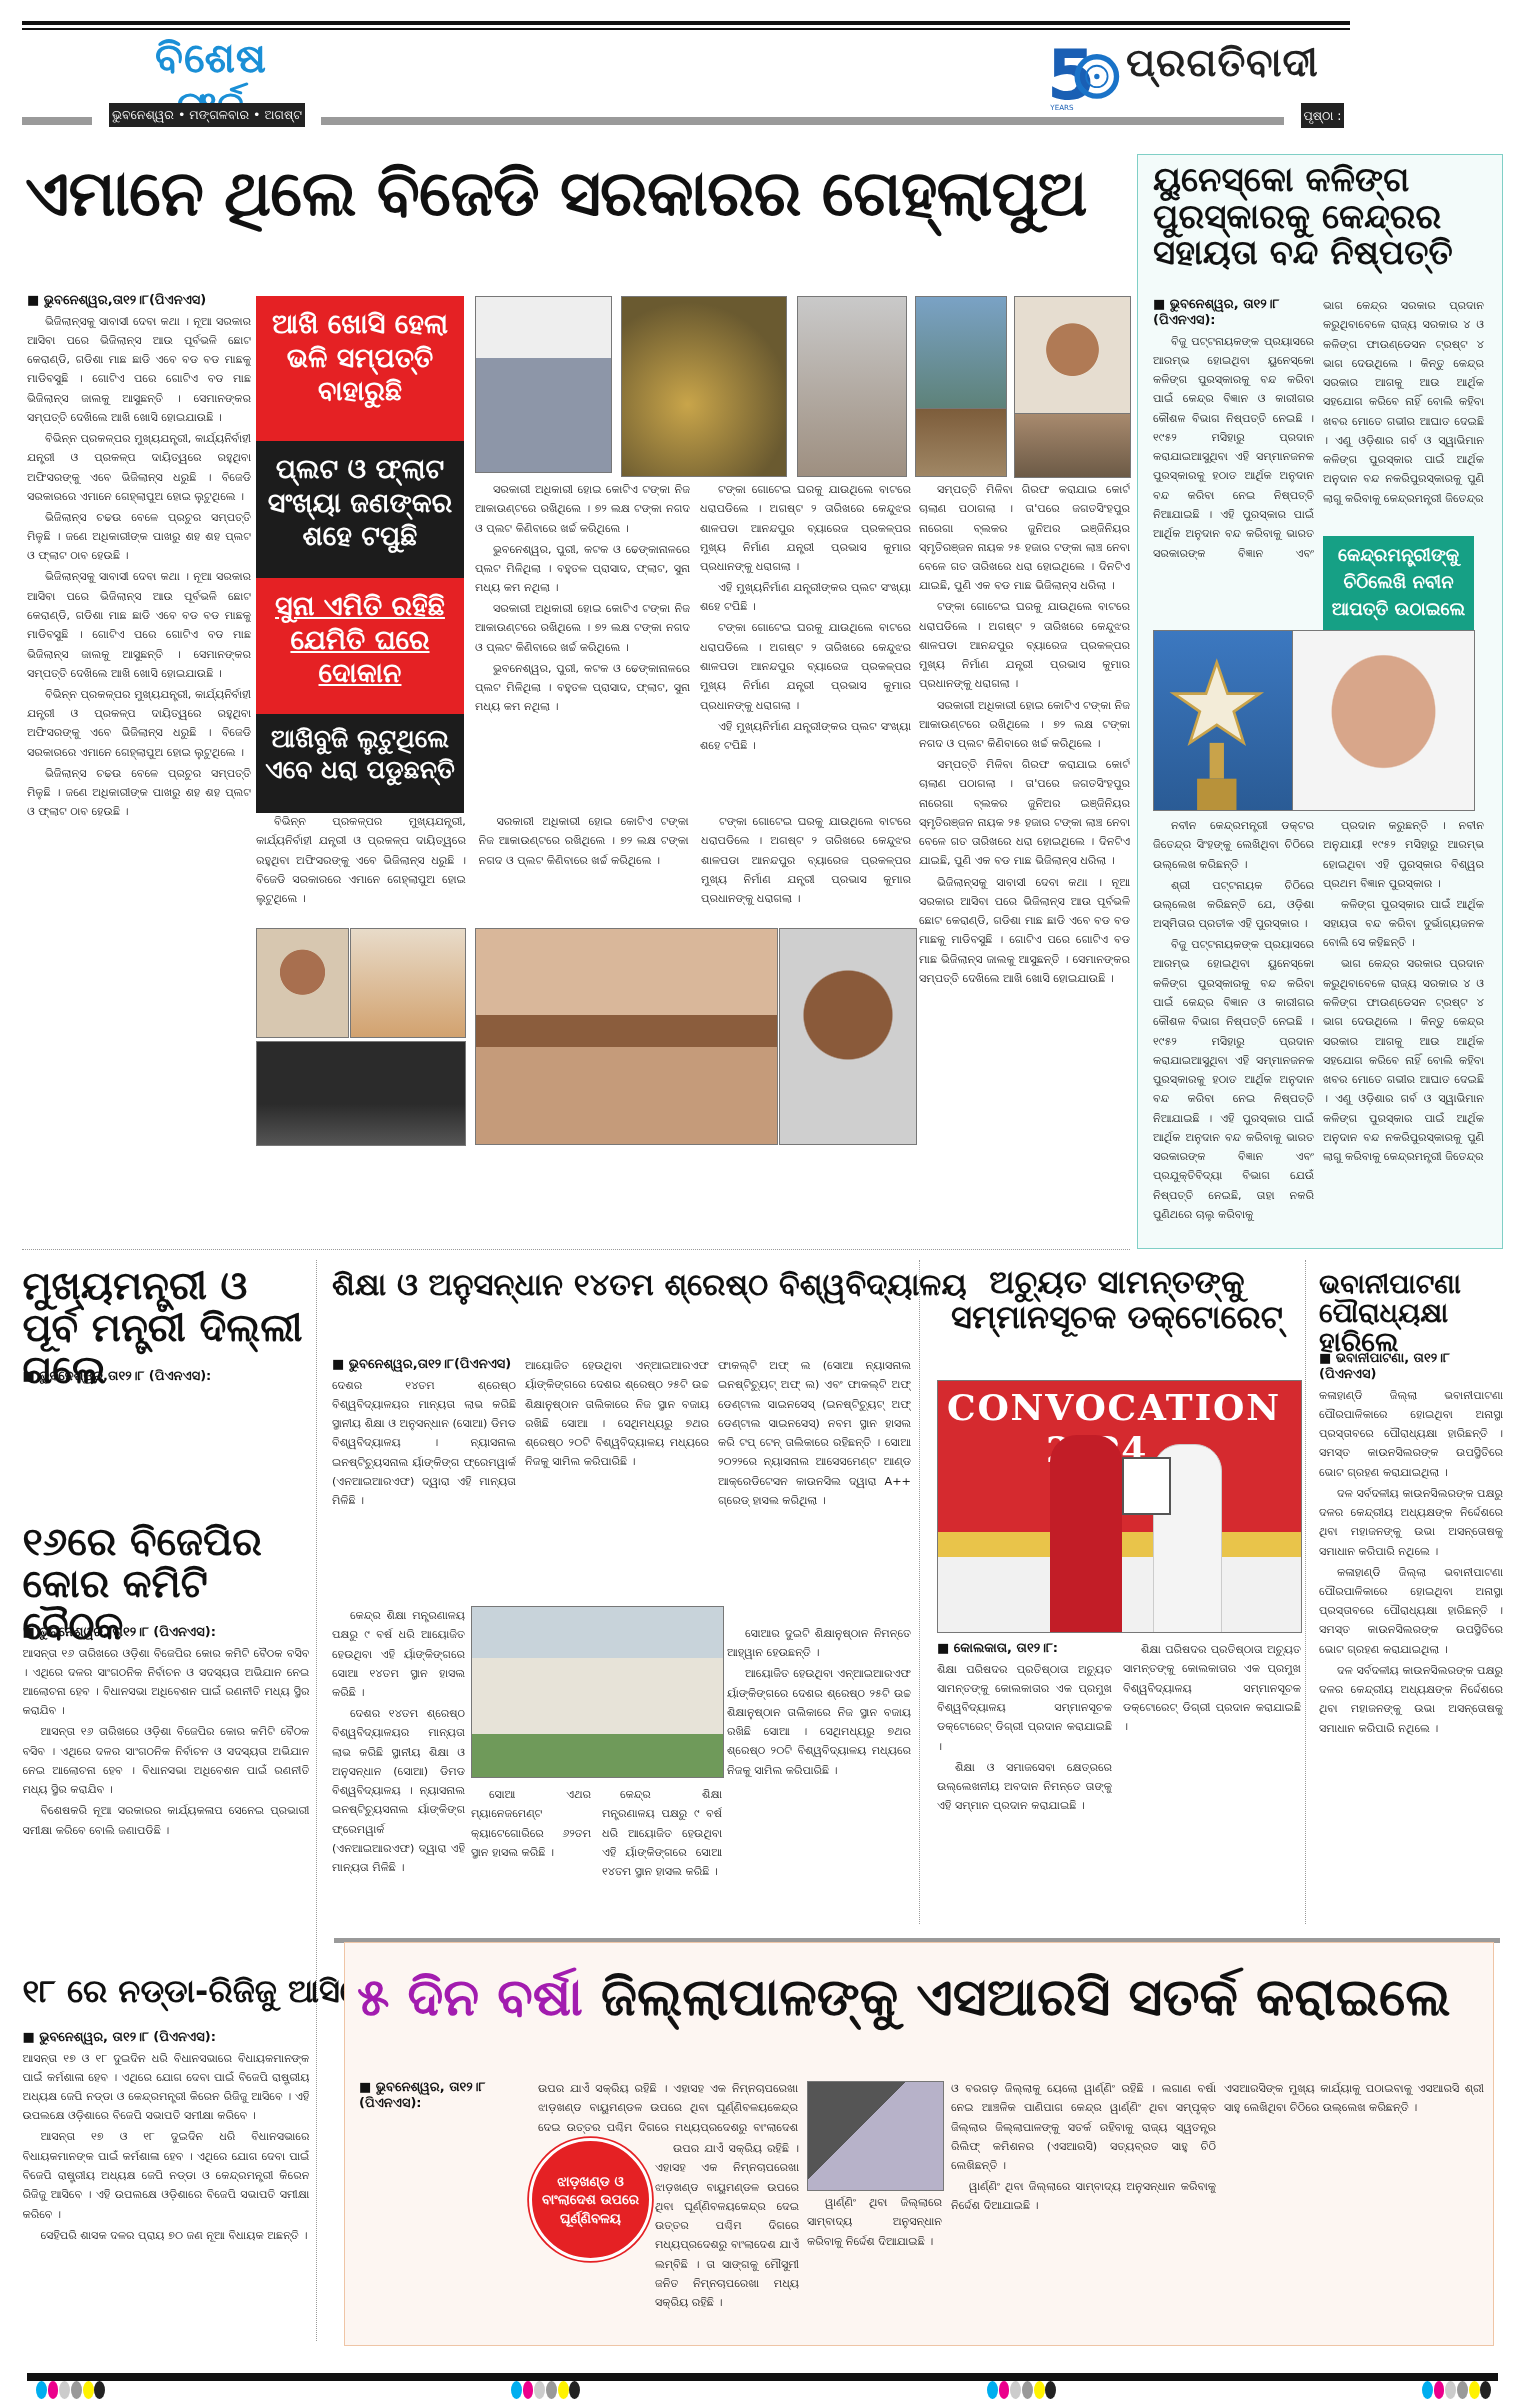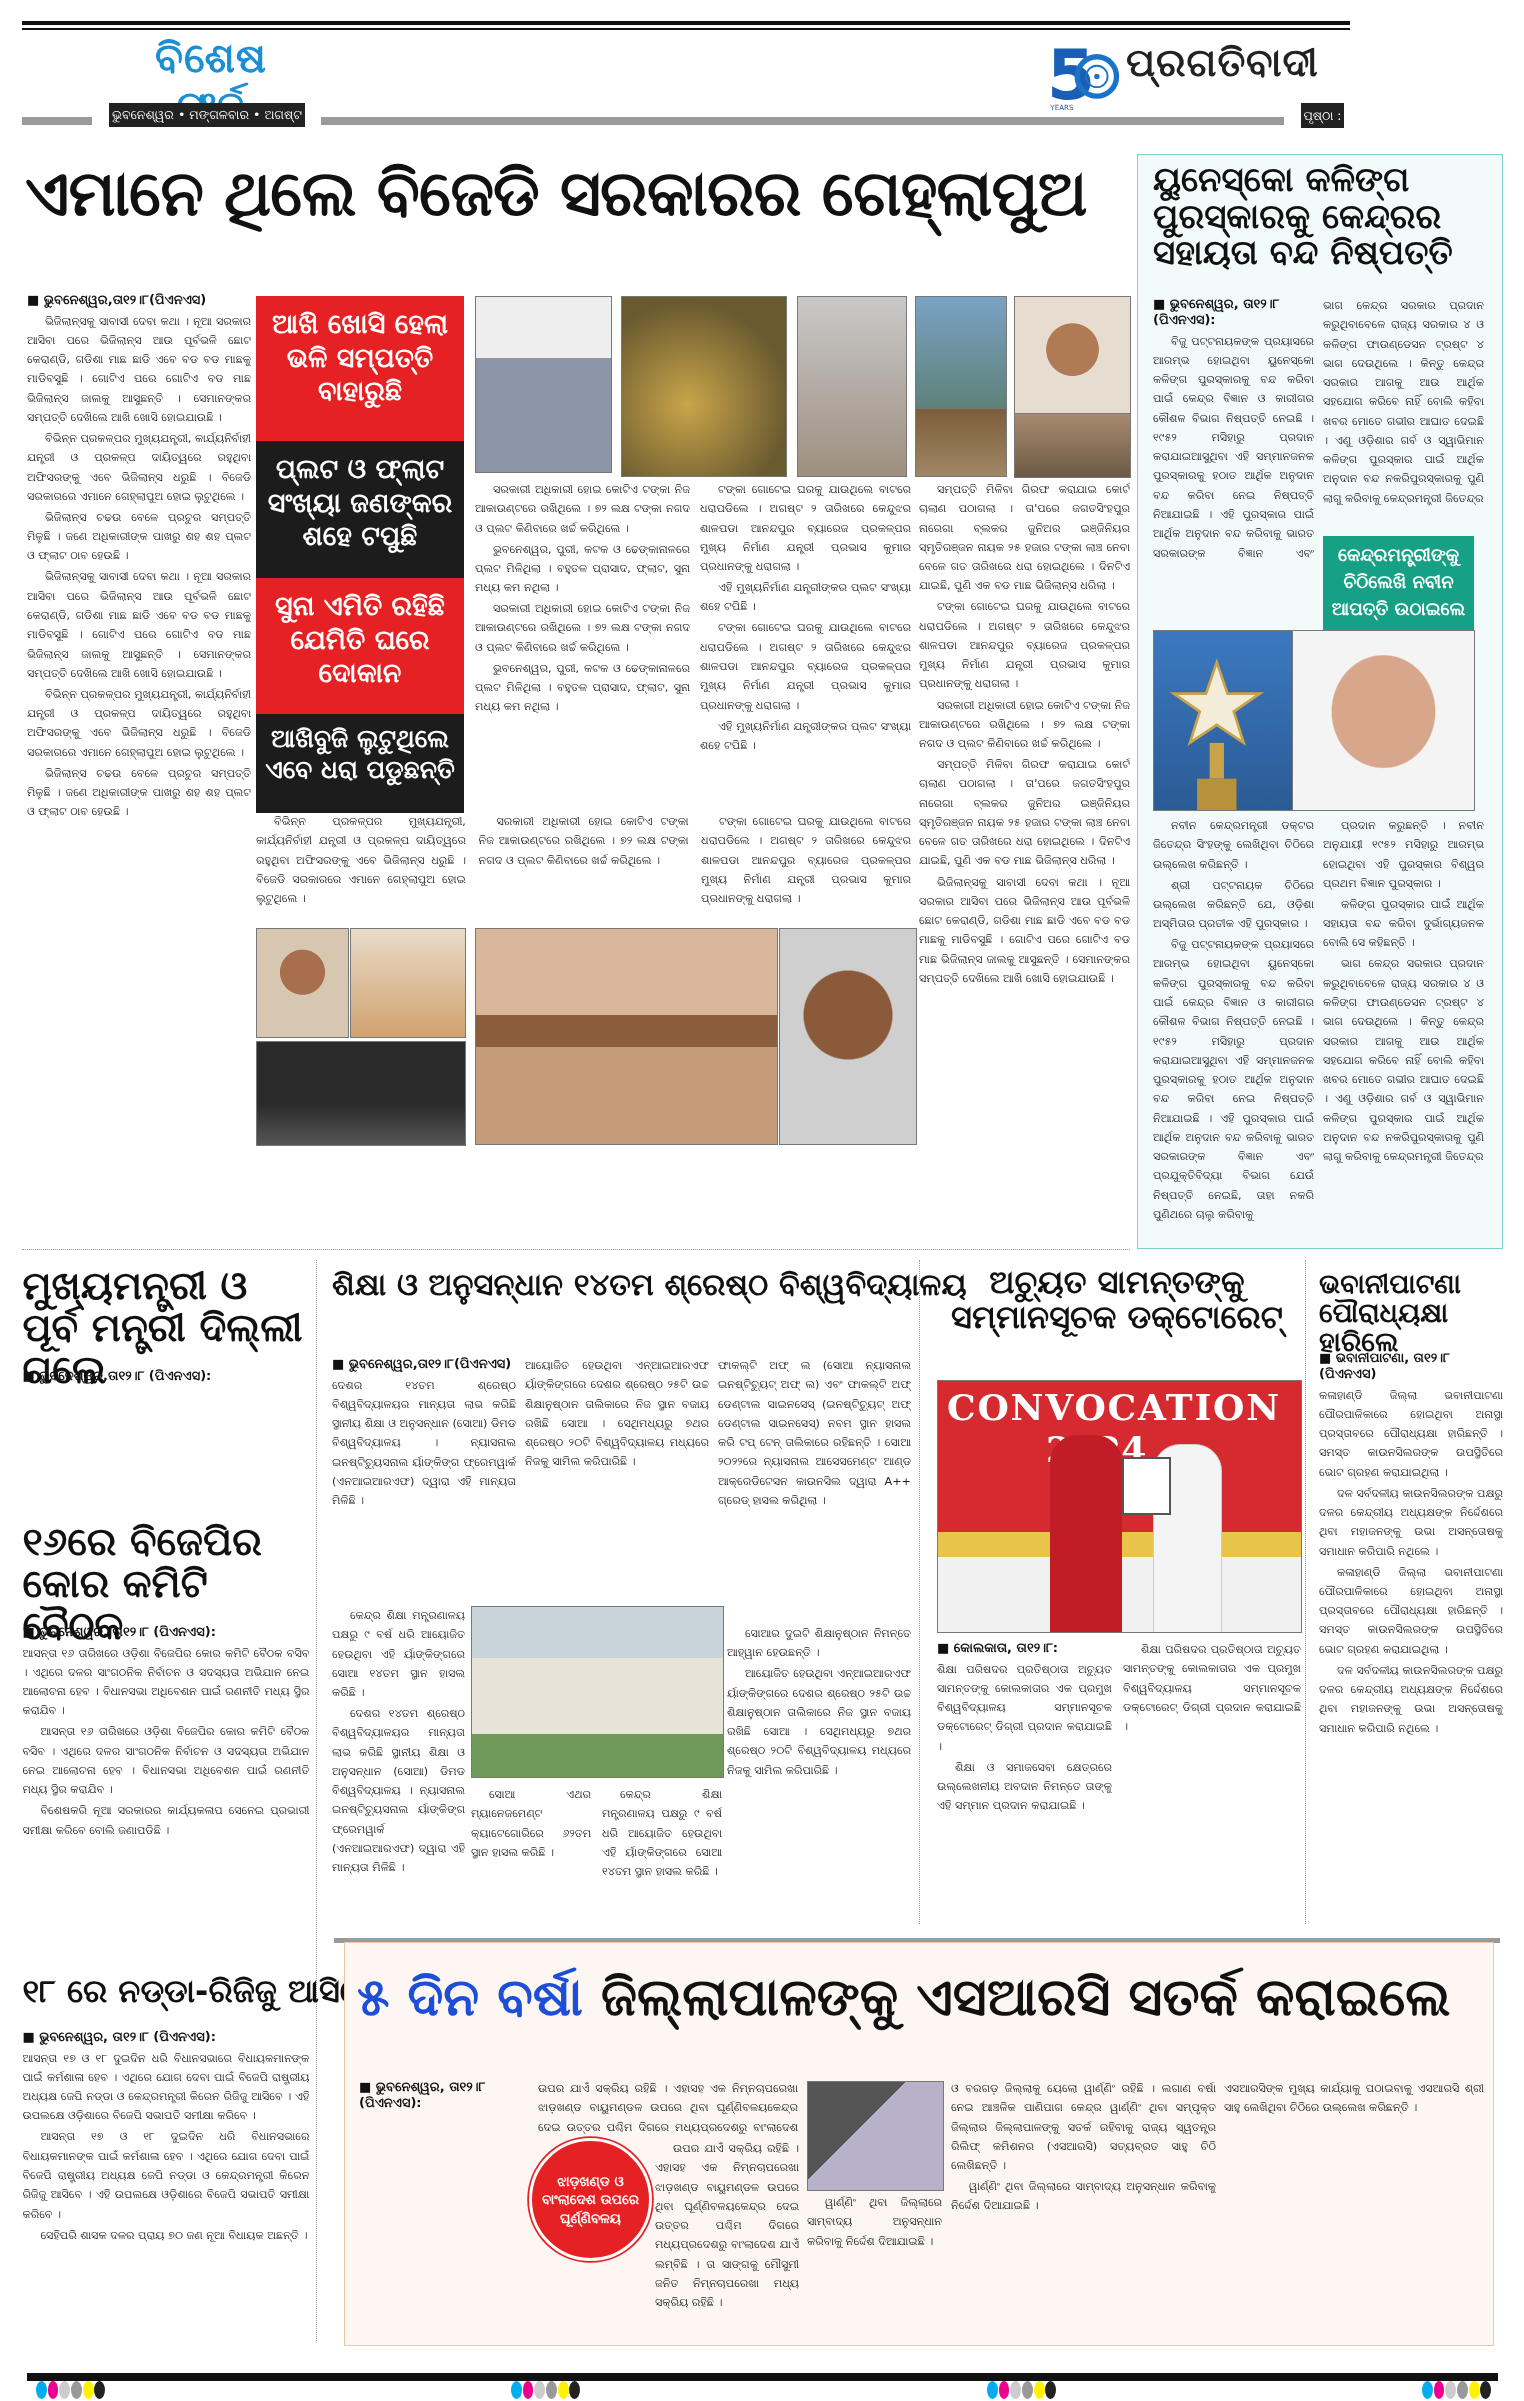--- a/index.html
+++ b/index.html
@@ -70,21 +70,21 @@
     <p>ବିଭିନ୍ନ ପ୍ରକଳ୍ପର ମୁଖ୍ୟଯନ୍ତ୍ରୀ, କାର୍ଯ୍ୟନିର୍ବାହୀ ଯନ୍ତ୍ରୀ ଓ ପ୍ରକଳ୍ପ ଦାୟିତ୍ୱରେ ରହୁଥିବା ଅଫିସରଙ୍କୁ ଏବେ ଭିଜିଲାନ୍ସ ଧରୁଛି । ବିଜେଡି ସରକାରରେ ଏମାନେ ଗେହ୍ଲାପୁଅ ହୋଇ ଲୁଟୁଥିଲେ ।</p>
     <p>ଭିଜିଲାନ୍ସ ଚଢଉ ବେଳେ ପ୍ରଚୁର ସମ୍ପତ୍ତି ମିଳୁଛି । ଜଣେ ଅଧିକାରୀଙ୍କ ପାଖରୁ ଶହ ଶହ ପ୍ଲଟ ଓ ଫ୍ଲାଟ ଠାବ ହେଉଛି ।</p>
     <p>ଭିଜିଲାନ୍ସକୁ ସାବାସୀ ଦେବା କଥା । ନୂଆ ସରକାର ଆସିବା ପରେ ଭିଜିଲାନ୍ସ ଆଉ ପୂର୍ବଭଳି ଛୋଟ କେରାଣ୍ଡି, ଗଡିଶା ମାଛ ଛାଡି ଏବେ ବଡ ବଡ ମାଛକୁ ମାଡିବସୁଛି । ଗୋଟିଏ ପରେ ଗୋଟିଏ ବଡ ମାଛ ଭିଜିଲାନ୍ସ ଜାଲକୁ ଆସୁଛନ୍ତି । ସେମାନଙ୍କର ସମ୍ପତ୍ତି ଦେଖିଲେ ଆଖି ଖୋସି ହୋଇଯାଉଛି ।</p>
     <p>ବିଭିନ୍ନ ପ୍ରକଳ୍ପର ମୁଖ୍ୟଯନ୍ତ୍ରୀ, କାର୍ଯ୍ୟନିର୍ବାହୀ ଯନ୍ତ୍ରୀ ଓ ପ୍ରକଳ୍ପ ଦାୟିତ୍ୱରେ ରହୁଥିବା ଅଫିସରଙ୍କୁ ଏବେ ଭିଜିଲାନ୍ସ ଧରୁଛି । ବିଜେଡି ସରକାରରେ ଏମାନେ ଗେହ୍ଲାପୁଅ ହୋଇ ଲୁଟୁଥିଲେ ।</p>
     <p>ଭିଜିଲାନ୍ସ ଚଢଉ ବେଳେ ପ୍ରଚୁର ସମ୍ପତ୍ତି ମିଳୁଛି । ଜଣେ ଅଧିକାରୀଙ୍କ ପାଖରୁ ଶହ ଶହ ପ୍ଲଟ ଓ ଫ୍ଲାଟ ଠାବ ହେଉଛି ।</p>
   </div>
 </div>
 
 <div class="kicker red" style="top:296px; height:135px; font-size:27px; padding-top:10.8px;">ଆଖି ଖୋସି ହେଲା ଭଳି ସମ୍ପତ୍ତି ବାହାରୁଛି</div>
 <div class="kicker black" style="top:441px; height:126px; font-size:27px; padding-top:10.8px;">ପ୍ଲଟ ଓ ଫ୍ଲାଟ ସଂଖ୍ୟା ଜଣଙ୍କର ଶହେ ଟପୁଛି</div>
-<div class="kicker red" style="top:578px; height:126px; font-size:27px; padding-top:10.8px;">ସୁନା ଏମିତି ରହିଛି ଯେମିତି ଘରେ ଦୋକାନ</div>
+<div class="kicker red" style="top:578px; height:126px; font-size:27px; padding-top:10.8px;text-decoration:underline;">ସୁନା ଏମିତି ରହିଛି ଯେମିତି ଘରେ ଦୋକାନ</div>
 <div class="kicker black" style="top:714px; height:90px; font-size:25px; padding-top:9px;">ଆଖିବୁଜି ଲୁଟୁଥିଲେ ଏବେ ଧରା ପଡୁଛନ୍ତି</div>
 
 <div class="photo" style="left:475px; top:296px; width:135px; height:175px; background:linear-gradient(#eee 0 35%, #8d96a8 35% 100%);"></div>
 <div class="photo" style="left:621px; top:296px; width:164px; height:179px; background:radial-gradient(circle at 40% 60%, #c9a54a, #6a5a30 70%);"></div>
 <div class="photo" style="left:797px; top:296px; width:108px; height:179px; background:linear-gradient(#c9c9c9, #9e8f80);"></div>
 <div class="photo" style="left:915px; top:296px; width:90px; height:179px; background:linear-gradient(#7aa2c5, #4c6e4a);"></div>
 <div class="photo" style="left:915px; top:408px; width:90px; height:67px; background:linear-gradient(#7d5d3b, #a08765);"></div>
 <div class="photo" style="left:1014px; top:296px; width:115px; height:117px; background:radial-gradient(circle at 50% 45%, #b07a55 30%, #e6ddd0 31%);"></div>
 <div class="photo" style="left:1014px; top:413px; width:115px; height:63px; background:linear-gradient(#a88a6e, #6c5a46);"></div>
 
@@ -259,21 +259,21 @@
     <p style="text-indent:0">କଳାହାଣ୍ଡି ଜିଲ୍ଲା ଭବାନୀପାଟଣା ପୌରପାଳିକାରେ ହୋଇଥିବା ଅନାସ୍ଥା ପ୍ରସ୍ତାବରେ ପୌରାଧ୍ୟକ୍ଷା ହାରିଛନ୍ତି । ସମସ୍ତ କାଉନସିଲରଙ୍କ ଉପସ୍ଥିତିରେ ଭୋଟ ଗ୍ରହଣ କରାଯାଇଥିଲା ।</p>
     <p>ଦଳ ସର୍ବଦଳୀୟ କାଉନସିଲରଙ୍କ ପକ୍ଷରୁ ଦଳର କେନ୍ଦ୍ରୀୟ ଅଧ୍ୟକ୍ଷଙ୍କ ନିର୍ଦ୍ଦେଶରେ ଥିବା ମହାଜନଙ୍କୁ ଉଭା ଅସନ୍ତୋଷକୁ ସମାଧାନ କରିପାରି ନଥିଲେ ।</p>
     <p>କଳାହାଣ୍ଡି ଜିଲ୍ଲା ଭବାନୀପାଟଣା ପୌରପାଳିକାରେ ହୋଇଥିବା ଅନାସ୍ଥା ପ୍ରସ୍ତାବରେ ପୌରାଧ୍ୟକ୍ଷା ହାରିଛନ୍ତି । ସମସ୍ତ କାଉନସିଲରଙ୍କ ଉପସ୍ଥିତିରେ ଭୋଟ ଗ୍ରହଣ କରାଯାଇଥିଲା ।</p>
     <p>ଦଳ ସର୍ବଦଳୀୟ କାଉନସିଲରଙ୍କ ପକ୍ଷରୁ ଦଳର କେନ୍ଦ୍ରୀୟ ଅଧ୍ୟକ୍ଷଙ୍କ ନିର୍ଦ୍ଦେଶରେ ଥିବା ମହାଜନଙ୍କୁ ଉଭା ଅସନ୍ତୋଷକୁ ସମାଧାନ କରିପାରି ନଥିଲେ ।</p>
   </div>
 </div>
 
 <div class="grey-bar" style="left:334px; top:1938px; width:1166px; height:4.5px;"></div>
 <div class="rain-box"></div>
 <div class="abs headline" style="left:357px; top:1969px; width:1130px; font-size:52px; white-space:nowrap;">
-  <span style="color:#1d4ed8;">୫ ଦିନ ବର୍ଷା</span>
+  <span style="color:#a21caf;">୫ ଦିନ ବର୍ଷା</span>
   <span>ଜିଲ୍ଲାପାଳଙ୍କୁ ଏସଆରସି ସତର୍କ କରାଇଲେ</span>
 </div>
 <div class="col" style="left:359px; top:2079px; width:170px; height:260px;">
   <div class="byline">ଭୁବନେଶ୍ୱର, ତା୧୨।୮ (ପିଏନଏସ):</div>
 </div>
 <div class="col" style="left:538px; top:2079px; width:260px; height:58px;">
   <div class="body-text">
       <p style="text-indent:0">ଉପର ଯାଏଁ ସକ୍ରିୟ ରହିଛି । ଏହାସହ ଏକ ନିମ୍ନଚାପରେଖା ଝାଡ଼ଖଣ୍ଡ ବାୟୁମଣ୍ଡଳ ଉପରେ ଥିବା ଘୂର୍ଣ୍ଣିବଳୟକେନ୍ଦ୍ର ଦେଇ ଉତ୍ତର ପଶ୍ଚିମ ଦିଗରେ ମଧ୍ୟପ୍ରଦେଶରୁ ବାଂଲାଦେଶ ଯାଏଁ ଲମ୍ବିଛି । ତା ସାଙ୍ଗକୁ ମୌସୁମୀ ଜନିତ ନିମ୍ନଚାପରେଖା ମଧ୍ୟ ସକ୍ରିୟ ରହିଛି ।</p>
     </div>
 </div>

